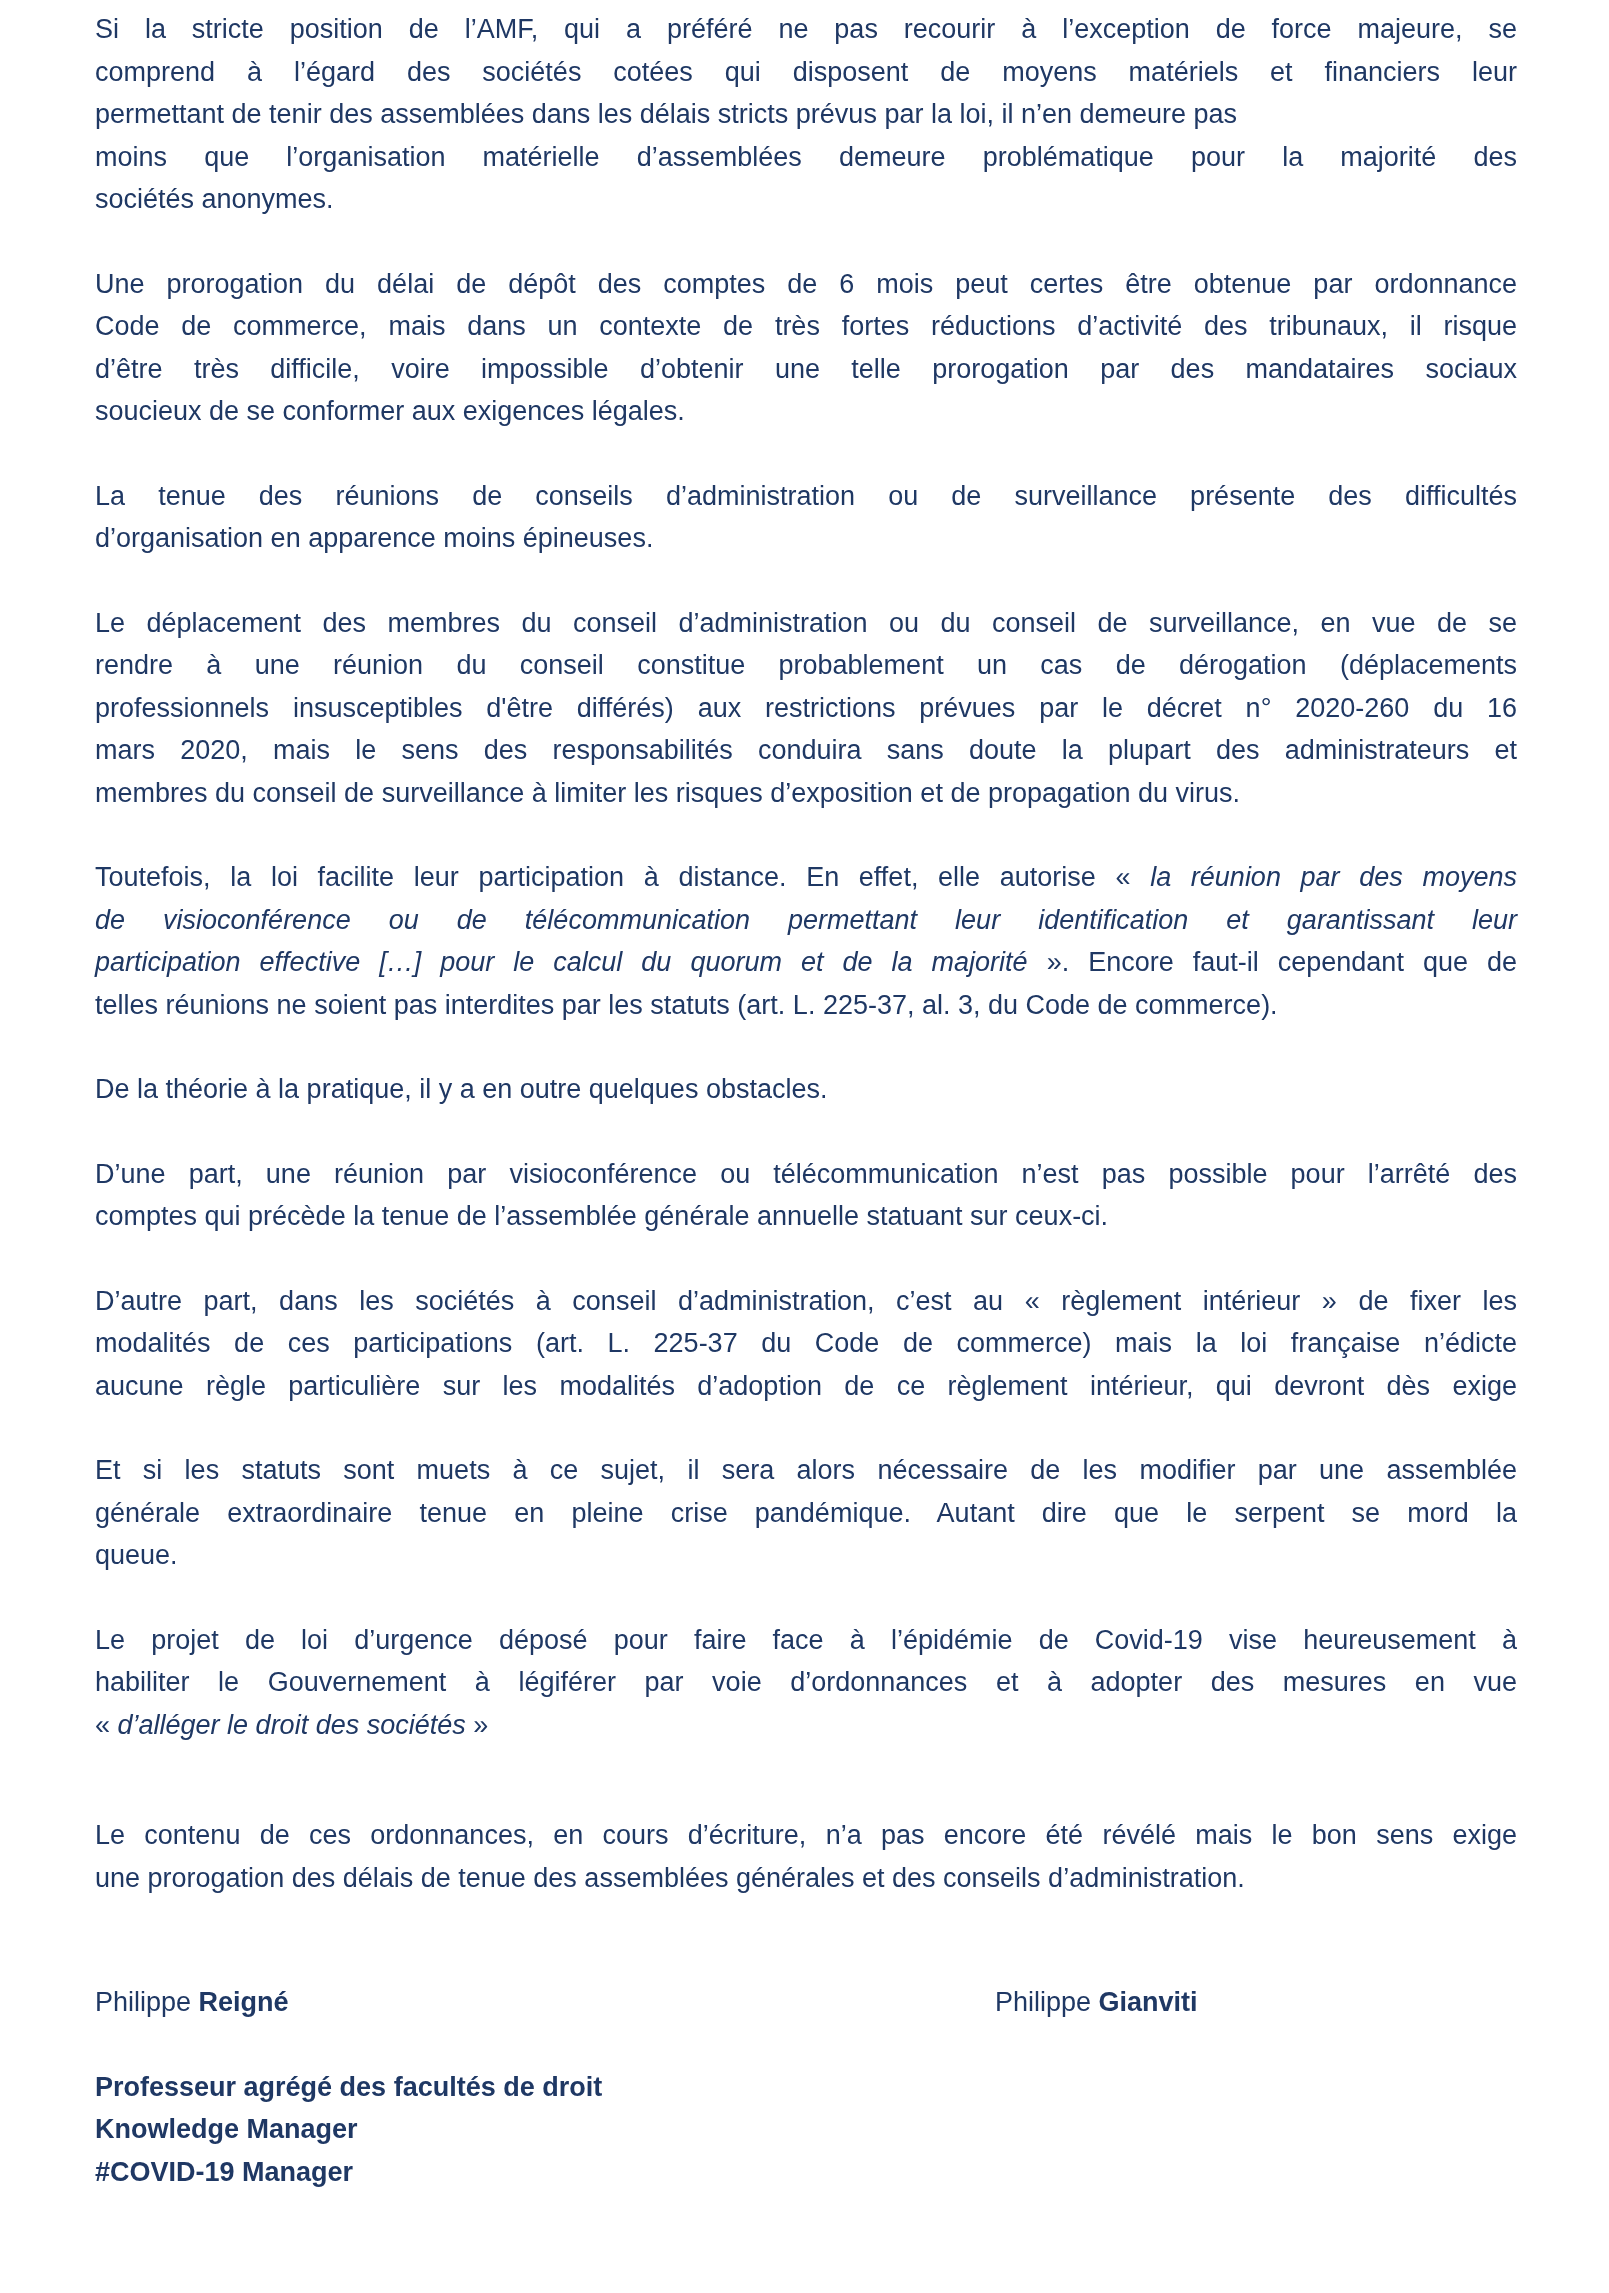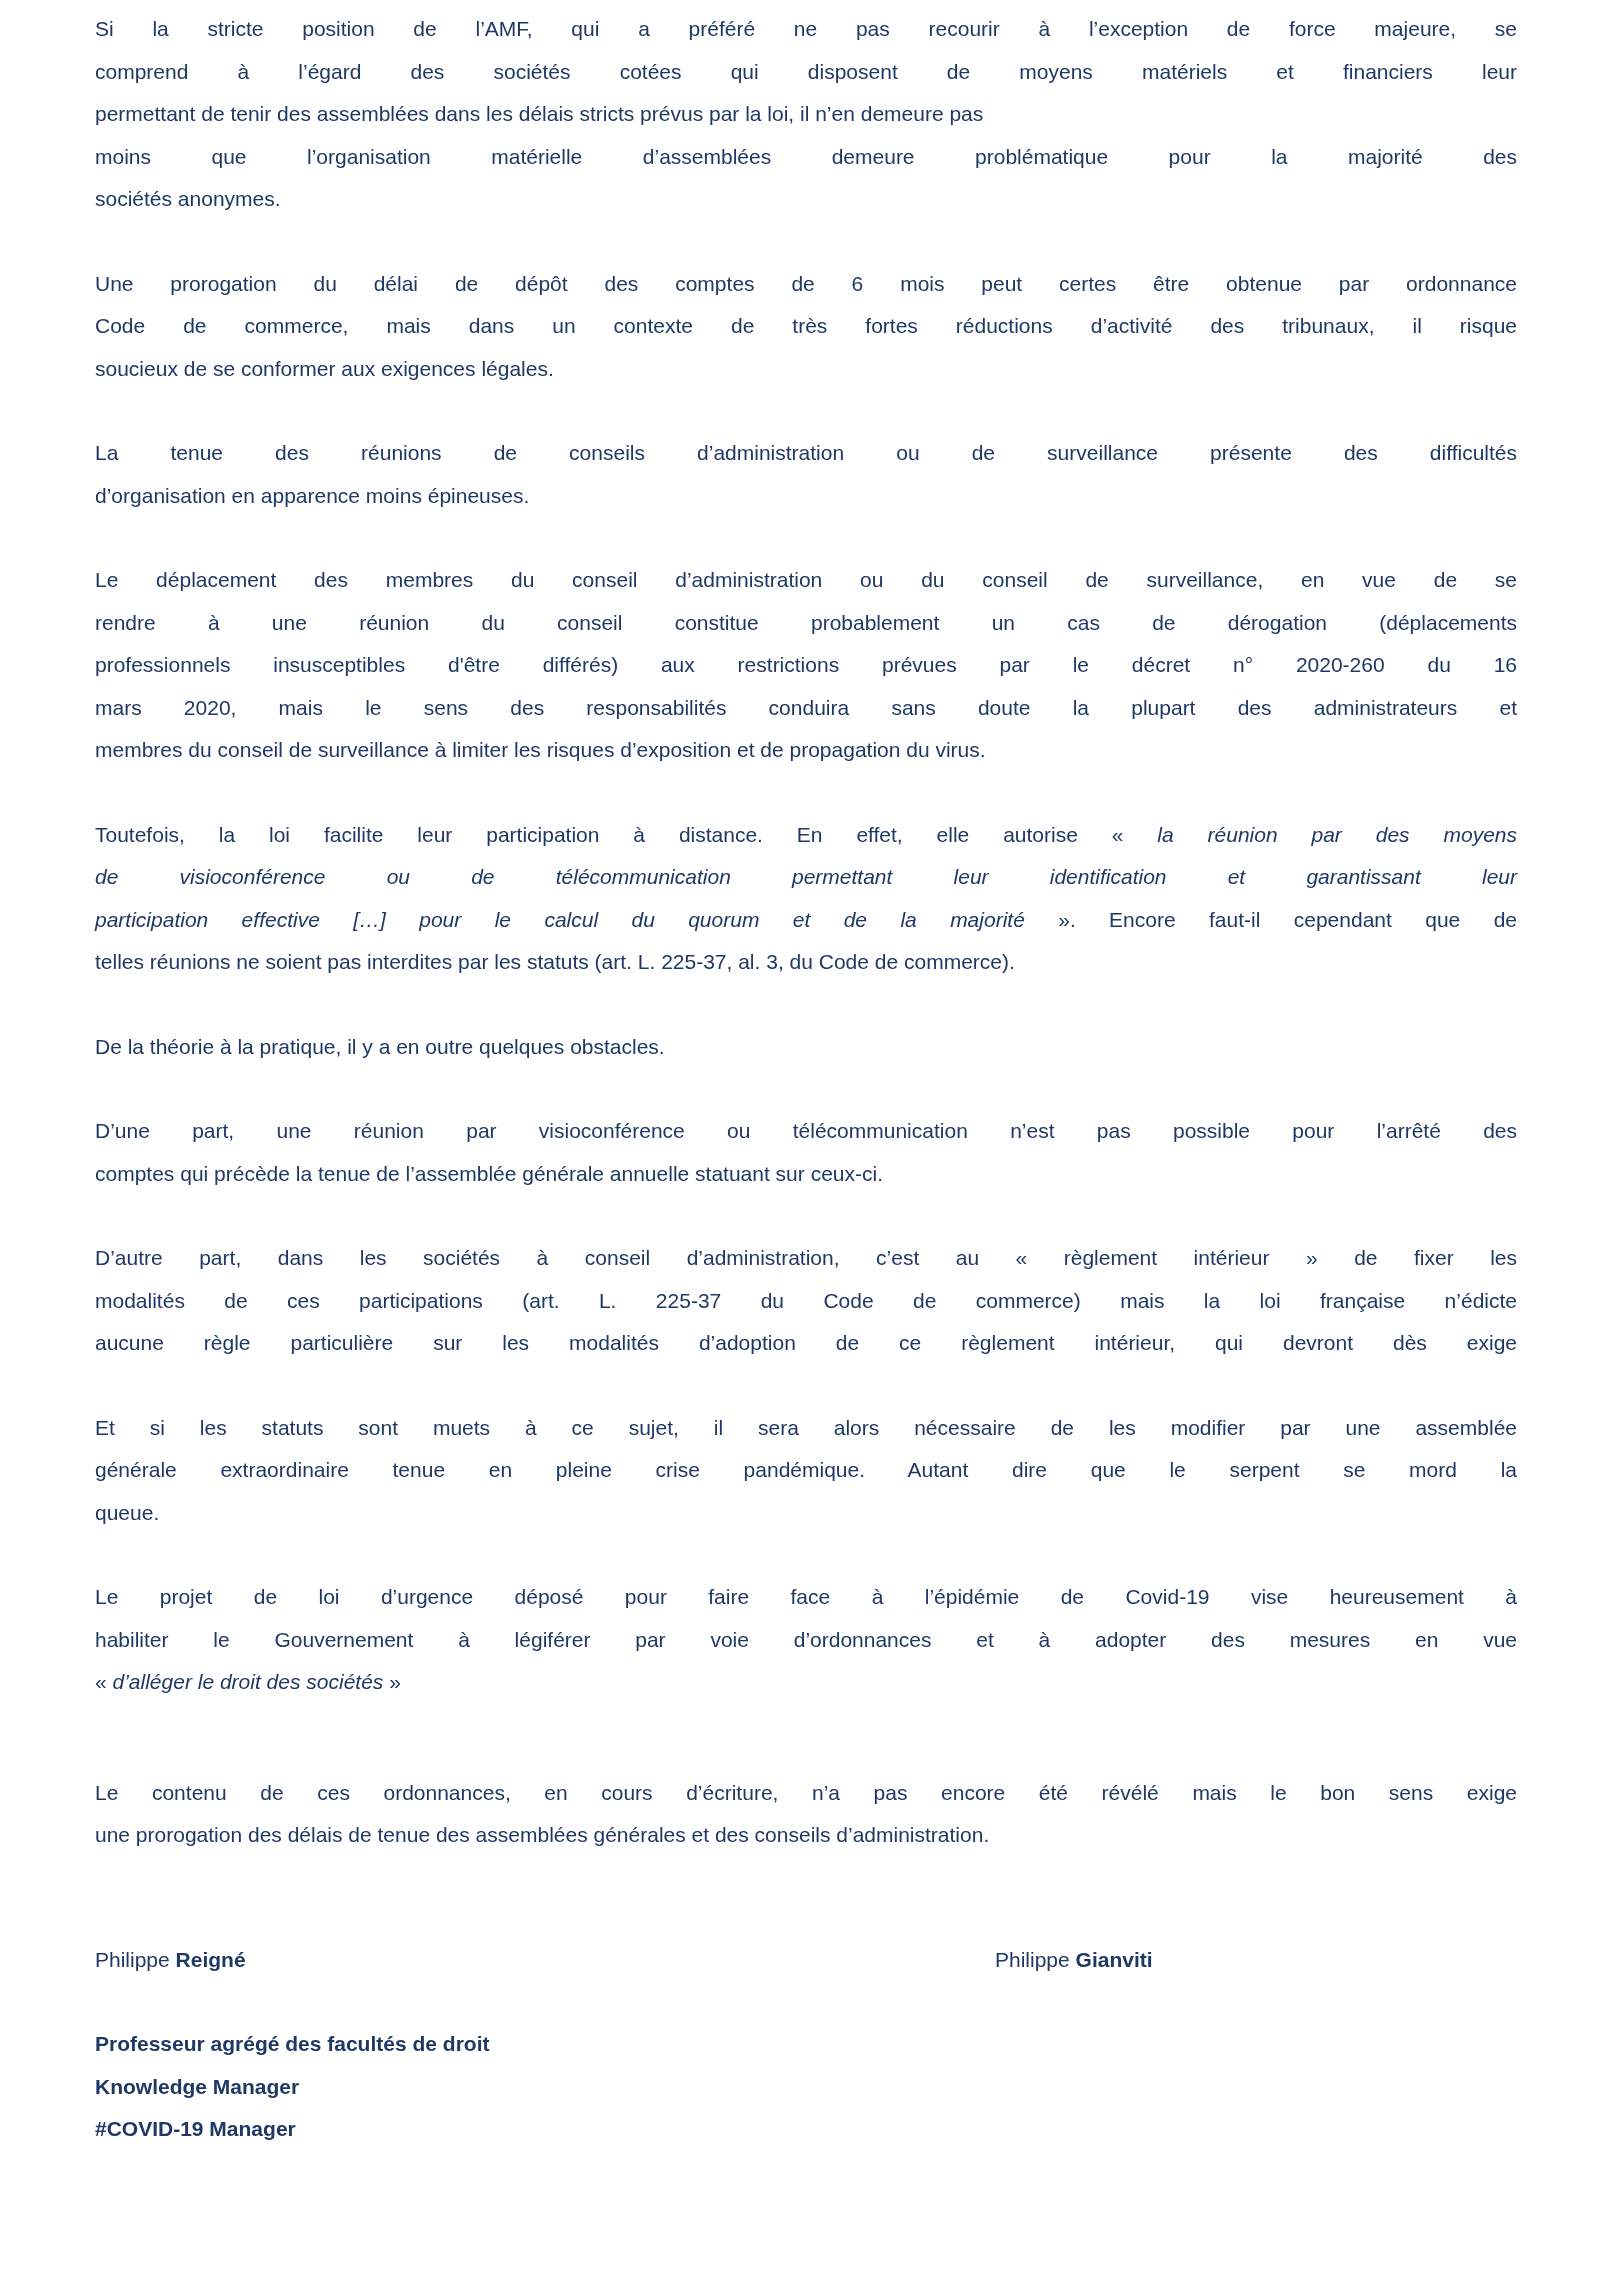--- a/index.html
+++ b/index.html
@@ -10,21 +10,21 @@
   }
   .page {
     position: relative;
     width: 1609px;
     height: 2293px;
     margin: 0 auto;
     background: #ffffff;
     box-sizing: border-box;
     padding: 8px 92px 0 95px;
     font-family: "Liberation Sans", sans-serif;
-    font-size: 21px;
+    font-size: 27px;
     color: #1f3864;
     overflow: hidden;
   }
   .para {
     margin: 0 0 42px 0;
   }
   .line {
     line-height: 42.5px;
     text-align: justify;
     text-align-last: justify;
@@ -61,20 +61,21 @@
       <div class="para" data-name="para-position-amf">
         <div class="line" data-name="para-position-amf-line-1"><span data-name="text">Si la stricte position de l’AMF, qui a préféré ne pas recourir à l’exception de force majeure, se</span></div>
         <div class="line" data-name="para-position-amf-line-2"><span data-name="text">comprend à l’égard des sociétés cotées qui disposent de moyens matériels et financiers leur</span></div>
         <div class="line last" data-name="para-position-amf-line-3"><span data-name="text">permettant de tenir des assemblées dans les délais stricts prévus par la loi, il n’en demeure pas</span></div>
         <div class="line" data-name="para-position-amf-line-4"><span data-name="text">moins que l’organisation matérielle d’assemblées demeure problématique pour la majorité des</span></div>
         <div class="line last" data-name="para-position-amf-line-5"><span data-name="text">sociétés anonymes.</span></div>
       </div>
       <div class="para" data-name="para-prorogation-delai">
         <div class="line" data-name="para-prorogation-delai-line-1"><span data-name="text">Une prorogation du délai de dépôt des comptes de 6 mois peut certes être obtenue par ordonnance</span></div>
         <div class="line" data-name="para-prorogation-delai-line-3"><span data-name="text">Code de commerce, mais dans un contexte de très fortes réductions d’activité des tribunaux, il risque</span></div>
+        <div class="line" data-name="para-prorogation-delai-line-4"><span data-name="text">d’être très difficile, voire impossible d’obtenir une telle prorogation par des mandataires sociaux</span></div>
         <div class="line last" data-name="para-prorogation-delai-line-5"><span data-name="text">soucieux de se conformer aux exigences légales.</span></div>
       </div>
       <div class="para" data-name="para-tenue-reunions">
         <div class="line" data-name="para-tenue-reunions-line-1"><span data-name="text">La tenue des réunions de conseils d’administration ou de surveillance présente des difficultés</span></div>
         <div class="line last" data-name="para-tenue-reunions-line-2"><span data-name="text">d’organisation en apparence moins épineuses.</span></div>
       </div>
       <div class="para" data-name="para-deplacement-membres">
         <div class="line" data-name="para-deplacement-membres-line-1"><span data-name="text">Le déplacement des membres du conseil d’administration ou du conseil de surveillance, en vue de se</span></div>
         <div class="line" data-name="para-deplacement-membres-line-2"><span data-name="text">rendre à une réunion du conseil constitue probablement un cas de dérogation (déplacements</span></div>
         <div class="line" data-name="para-deplacement-membres-line-3"><span data-name="text">professionnels insusceptibles d'être différés) aux restrictions prévues par le décret n° 2020-260 du 16</span></div>

